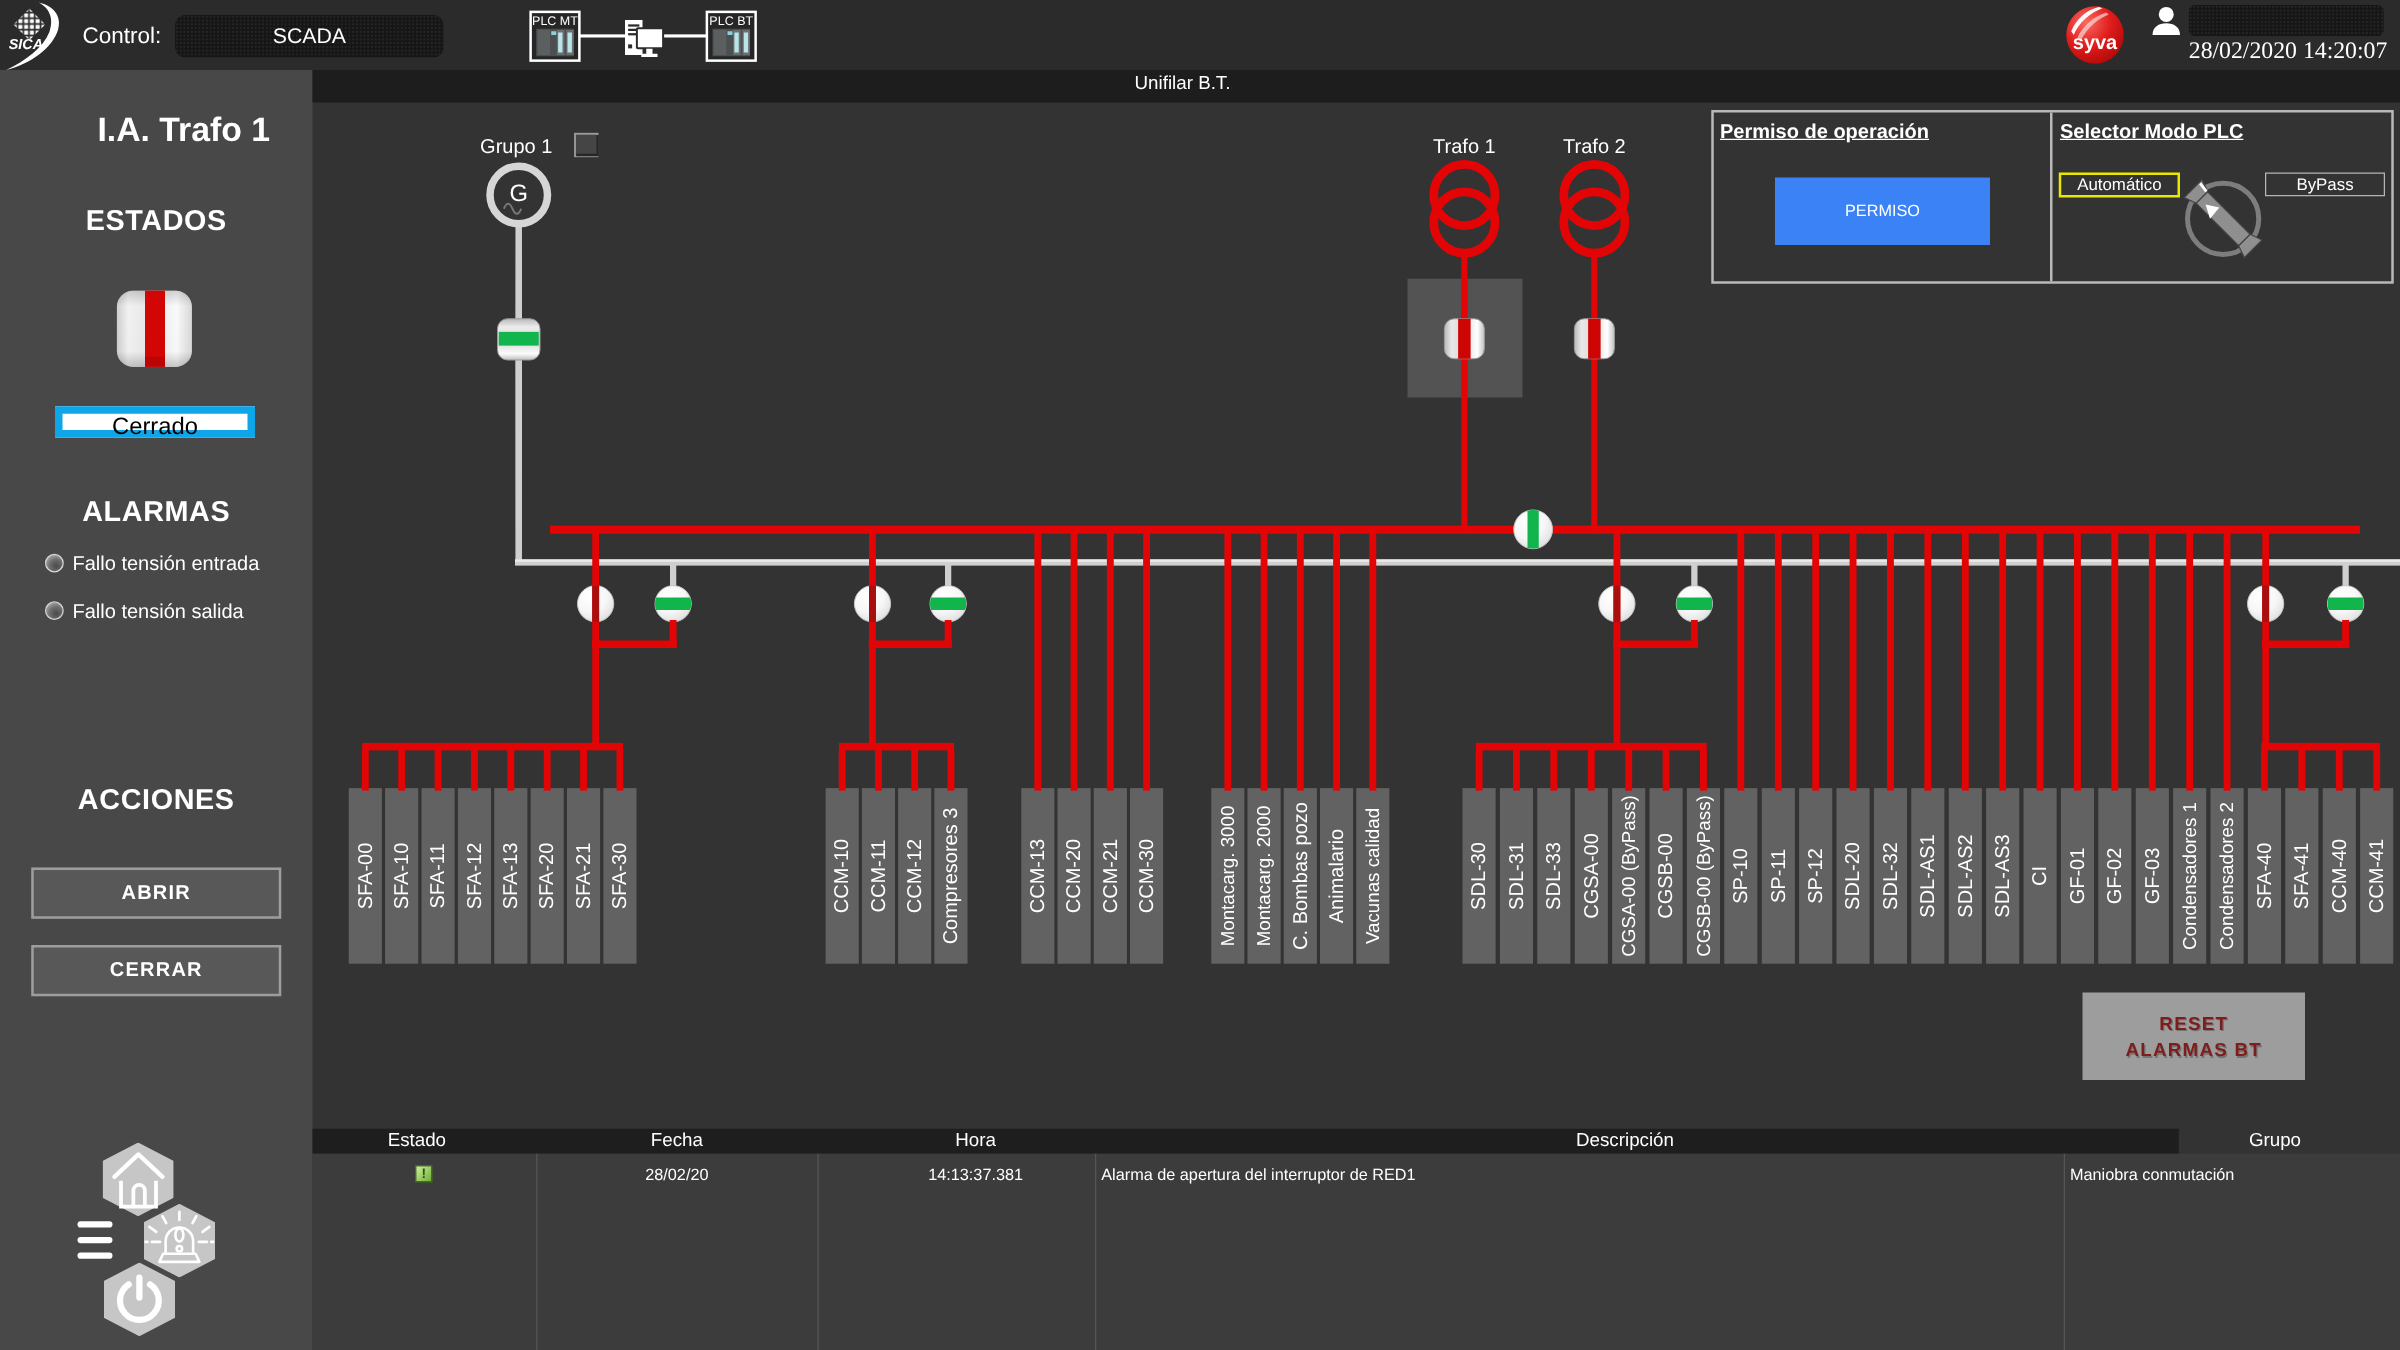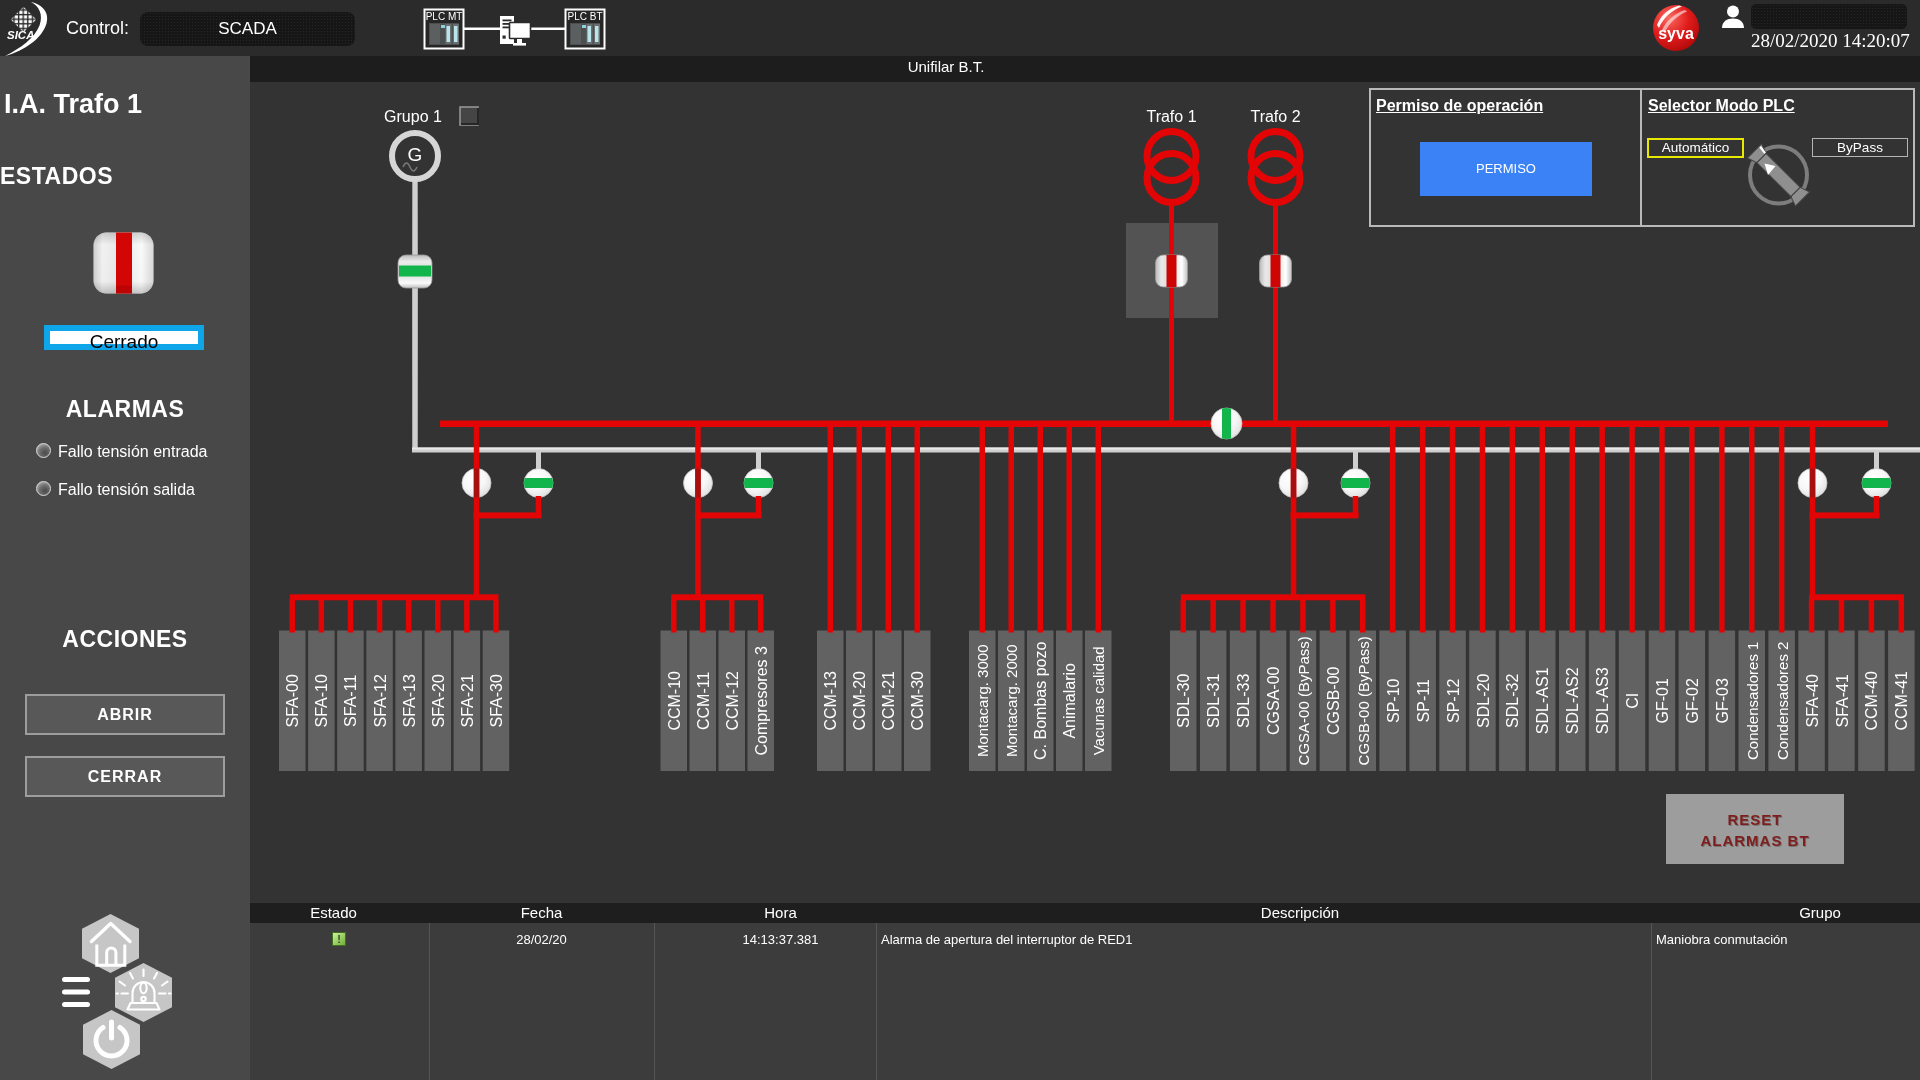--- a/index.html
+++ b/index.html
@@ -6,21 +6,21 @@
  font-family:"Liberation Sans",sans-serif;color:#fff;position:relative}
 .abs{position:absolute}
 #topbar{left:0;top:0;width:1920px;height:56px;background:#2b2b2b}
 .dotbox{background-color:#161616;background-image:radial-gradient(#262626 0.6px,transparent 0.8px);background-size:3px 3px;border-radius:8px}
 #sidebar{left:0;top:56px;width:250px;height:1024px;background:#484848}
 #mainstrip{left:250px;top:56px;width:1670px;height:26px;background:#1d1d1d}
 #panel{left:1369px;top:88px;width:546px;height:139px;border:2px solid #b9b9b9}
 #paneldiv{left:1640px;top:90px;width:2px;height:135px;background:#b9b9b9}
 .btn3d{background:#585858;border:2px solid #9d9d9d;color:#fff;font-weight:bold;
  text-align:center;letter-spacing:1px}
-#tblhead{left:250px;top:903px;width:1670px;height:20px;background:#1e1e1e;font-size:15px}
+#tblhead{left:250px;top:903px;width:1493px;height:20px;background:#1e1e1e;font-size:15px}
 #tblbody{left:250px;top:923px;width:1670px;height:157px;background:#3c3c3c}
 .coldiv{position:absolute;top:0;width:1px;height:157px;background:#555}
 .hexa{position:absolute;width:57px;height:59px;background:#c6c6c6;
  clip-path:polygon(50% 0,100% 25%,100% 75%,50% 100%,0 75%,0 25%)}
 </style></head>
 <body>
 
 <div class="abs" id="topbar"></div>
 
 <svg class="abs" style="left:0;top:0" width="60" height="58" viewBox="0 0 60 58">
@@ -84,22 +84,22 @@
 </svg>
 
 <svg class="abs" style="left:1720px;top:4px" width="26" height="26" viewBox="0 0 26 26" fill="#fff">
  <circle cx="13" cy="7.5" r="6"></circle>
  <path d="M 2,24 C 2,17.5 7,14.5 13,14.5 C 19,14.5 24,17.5 24,24 Z"></path>
 </svg>
 <div class="abs dotbox" style="left:1751px;top:4px;width:156px;height:25px;border-radius:5px"></div>
 <div class="abs" style="left:1751px;top:30px;width:156px;text-align:right;font-family:'Liberation Serif',serif;font-size:19px;white-space:nowrap">28/02/2020 14:20:07</div>
 
 <div class="abs" id="sidebar"></div>
-<div class="abs" style="left:4px;top:89px;width:202px;text-align:left;font-size:27px;font-weight:bold">I.A. Trafo 1</div>
-<div class="abs" style="left:0;top:163px;width:250px;text-align:left;font-size:23px;font-weight:bold;letter-spacing:0.5px">ESTADOS</div>
+<div class="abs" style="left:14px;top:89px;width:202px;text-align:right;font-size:27px;font-weight:bold">I.A. Trafo 1</div>
+<div class="abs" style="left:0;top:163px;width:250px;text-align:center;font-size:23px;font-weight:bold;letter-spacing:0.5px">ESTADOS</div>
 
 <svg class="abs" style="left:93px;top:232px" width="61" height="62" viewBox="0 0 61 62">
  <defs>
   <linearGradient id="sbk" x1="0" y1="0" x2="1" y2="0">
    <stop offset="0" stop-color="#9f9f9f"></stop>
         <stop offset="0.15" stop-color="#ededed"></stop>
    <stop offset="0.45" stop-color="#d4d4d4"></stop>
         <stop offset="0.8" stop-color="#ffffff"></stop>
    <stop offset="1" stop-color="#b5b5b5"></stop>
       </linearGradient>

